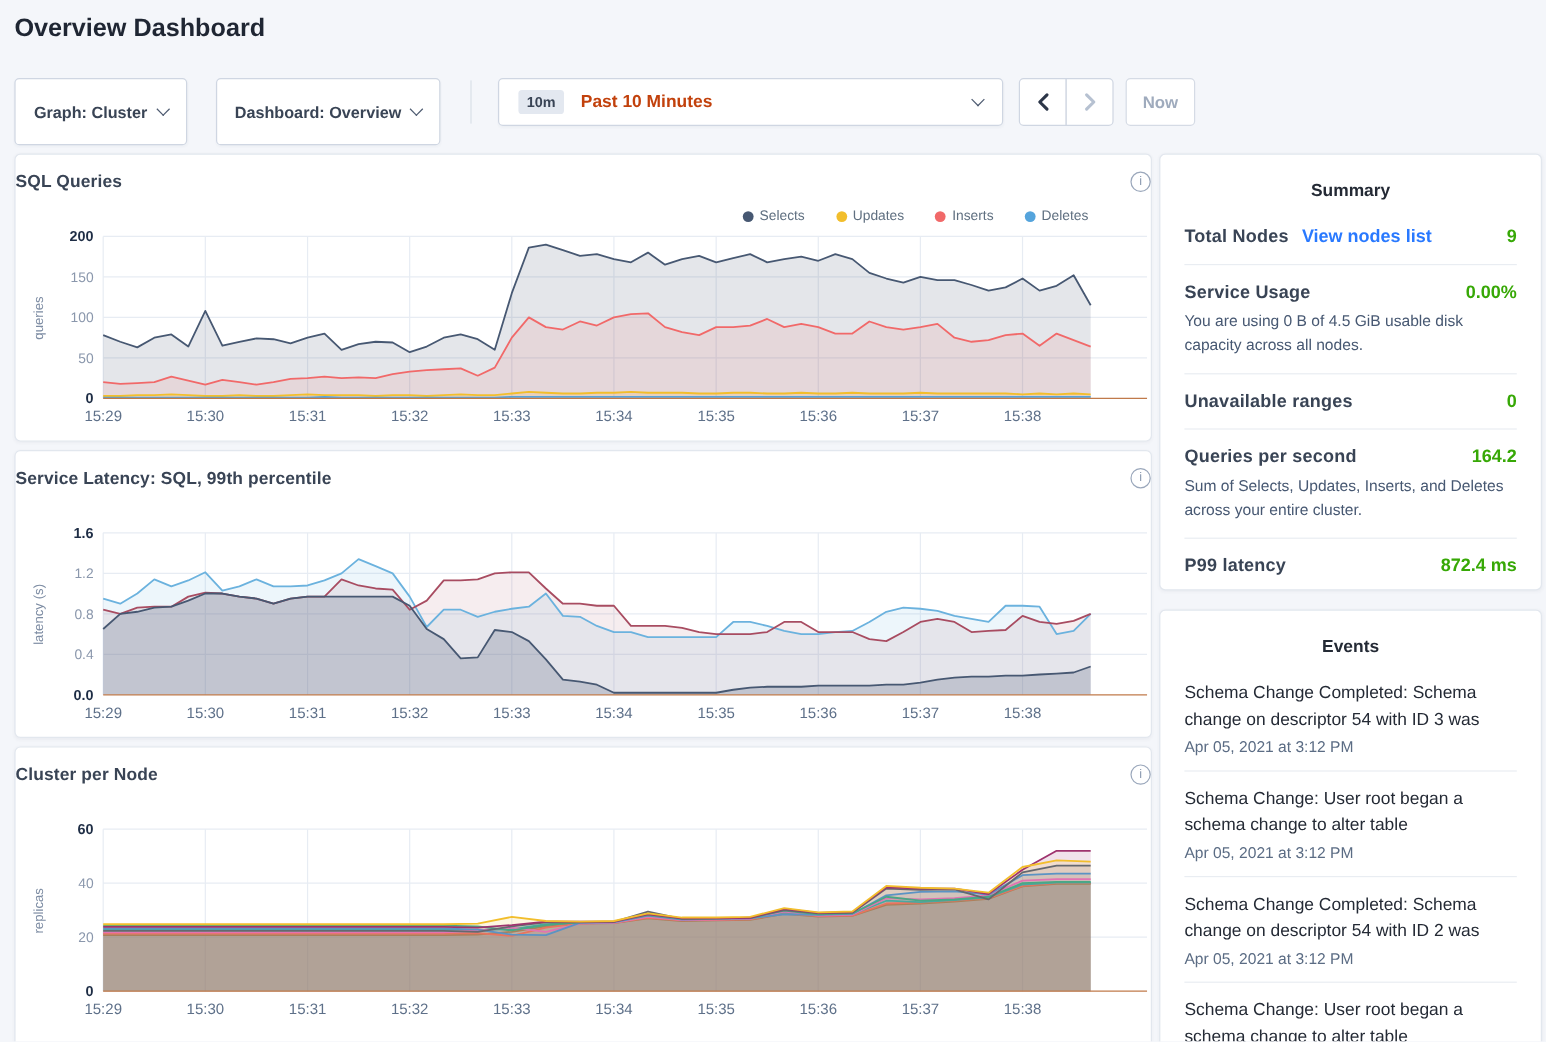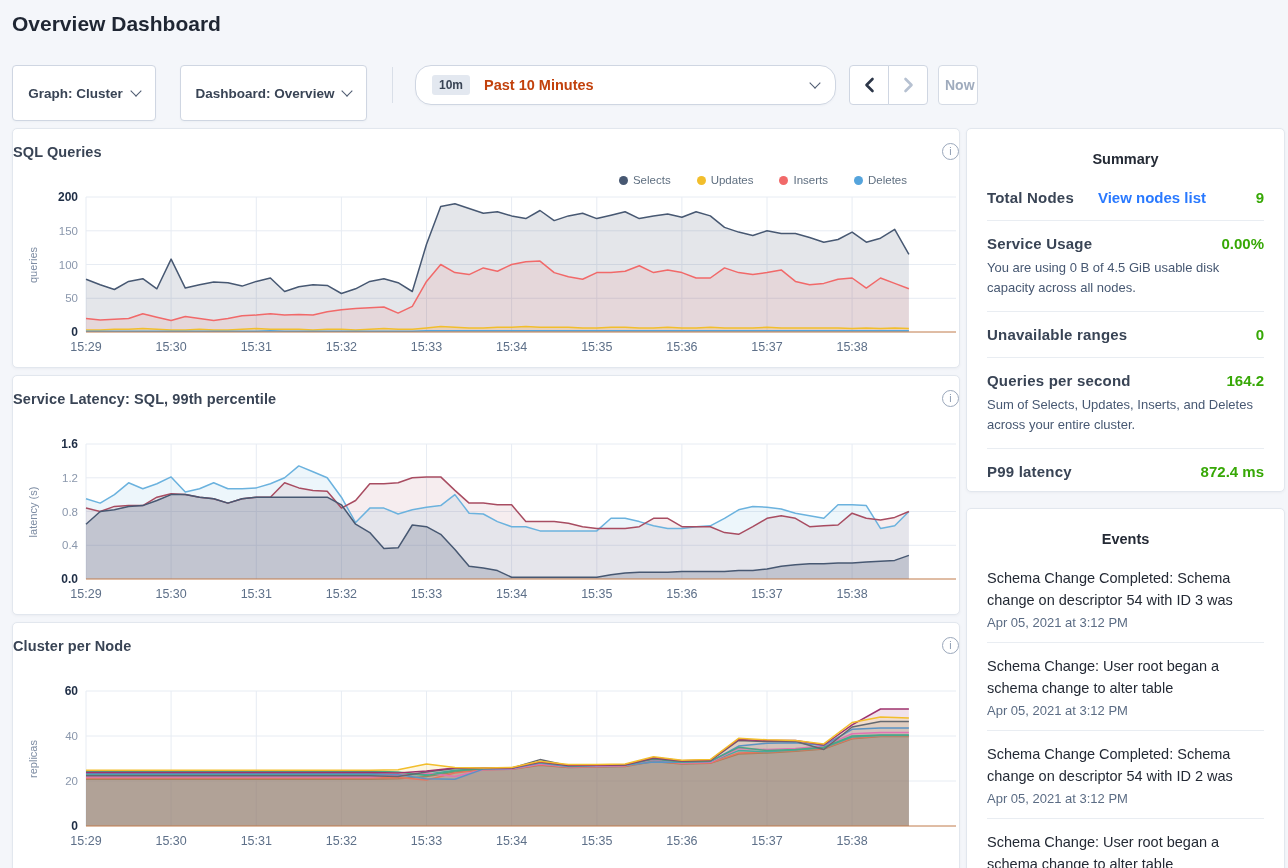--- a/index.html
+++ b/index.html
@@ -9,31 +9,31 @@
   
   .page-title{position:absolute;left:12px;top:12px;font-size:21px;font-weight:600;color:#1f2633;margin:0;}
   .dd{position:absolute;top:65px;height:56px;box-sizing:border-box;background:#fff;border:1px solid #cfd6e2;
       border-radius:4px;display:flex;align-items:center;justify-content:center;gap:9px;cursor:pointer;
       font-size:13.5px;font-weight:700;color:#394455;box-shadow:0 1px 2px rgba(60,70,90,.04);}
   .dd1{left:12px;width:144px;} .dd2{left:180px;width:187px;}
   .chev{width:7px;height:7px;border-right:1.6px solid #4d5a70;border-bottom:1.6px solid #4d5a70;
         transform:rotate(45deg);margin-top:-4px;}
   .vdiv{position:absolute;left:392px;top:67px;width:1px;height:36px;background:#d9dfe8;}
   .time-selector{position:absolute;left:415px;top:65px;width:421px;height:40px;box-sizing:border-box;background:#fff;
-      border:1px solid #cfd6e2;border-radius:16px;display:flex;align-items:center;padding:0 16px;gap:14px;cursor:pointer;
+      border:1px solid #cfd6e2;border-radius:4px;display:flex;align-items:center;padding:0 16px;gap:14px;cursor:pointer;
       box-shadow:0 1px 2px rgba(60,70,90,.04);}
   .badge10m{background:#e3e8f0;border-radius:3px;font-size:12px;font-weight:700;color:#394455;padding:3px 7px;}
   .ts-label{font-size:14.5px;font-weight:700;color:#c2410c;}
   .ts-chev{margin-left:auto;}
   .nav-group{position:absolute;left:849px;top:65px;display:flex;}
   .nav-btn{width:40px;height:40px;box-sizing:border-box;background:#fff;border:1px solid #cfd6e2;display:flex;
       align-items:center;justify-content:center;cursor:pointer;padding:0;}
   .nav-btn.back{border-radius:4px 0 0 4px;}
   .nav-btn.fwd{border-radius:0 4px 4px 0;margin-left:-1px;}
-  .now-btn{position:absolute;left:938px;top:65px;width:40px;height:40px;box-sizing:border-box;background:#fff;
+  .now-btn{position:absolute;left:938px;top:65px;width:58px;height:40px;box-sizing:border-box;background:#fff;
       border:1px solid #d5dbe5;border-radius:4px;font-family:inherit;font-size:14px;font-weight:700;color:#9fabbd;cursor:default;}
 
   
   .panel{position:absolute;background:#fff;border:1px solid #e2e7ee;border-radius:5px;
          box-shadow:0 1px 3px rgba(50,60,80,.05);box-sizing:border-box;}
   .chart-panel{left:12px;width:948px;height:240px;}
   #chart-p0{top:128px;} #chart-p1{top:375px;} #chart-p2{top:622px;height:260px;}
 
   .chart-head{position:absolute;top:14px;left:0;right:0;display:flex;align-items:center;justify-content:space-between;gap:8px;}
   .chart-title{font-size:14.5px;font-weight:700;color:#394455;letter-spacing:.1px;}
@@ -50,21 +50,21 @@
   .baseline{stroke:#c07a4a;stroke-width:1;}
   .ytick{fill:#8a97ac;font-size:11.5px;}
   .ytick.strong{fill:#1e2d45;font-weight:700;font-size:12px;}
   .xtick{fill:#5e7089;font-size:12.5px;}
 
   
   .summary{left:966px;top:128px;width:319px;height:364px;padding:0 20px;}
   .summary h3,.events h3{margin:0;padding:22px 0 8px;text-align:center;font-size:14.5px;font-weight:700;color:#242a35;}
   .srow{border-bottom:1px solid #e9edf2;padding:14px 0;}
   .srow:last-child{border-bottom:none;}
-  .flexrow{display:flex;align-items:baseline;gap:24px;}
+  .flexrow{display:flex;align-items:baseline;gap:11px;}
   .slabel{font-size:15px;font-weight:700;color:#394455;letter-spacing:.2px;}
   .slink{font-size:15px;font-weight:700;color:#2979ff;text-decoration:none;cursor:pointer;}
   .sval{margin-left:auto;font-size:15px;font-weight:700;color:#37a806;}
   .sdesc{margin:6px 0 0;font-size:13px;line-height:1.5;color:#475872;}
 
   .events{left:966px;top:508px;width:319px;height:392px;padding:0 20px;}
   .event-item{padding:12px 0;border-bottom:1px solid #e9edf2;}
   .event-item:last-child{border-bottom:none;}
   .event-msg{font-size:14.5px;line-height:1.52;color:#242a35;}
   .event-ts{margin-top:4px;font-size:13px;color:#5b6c84;}

